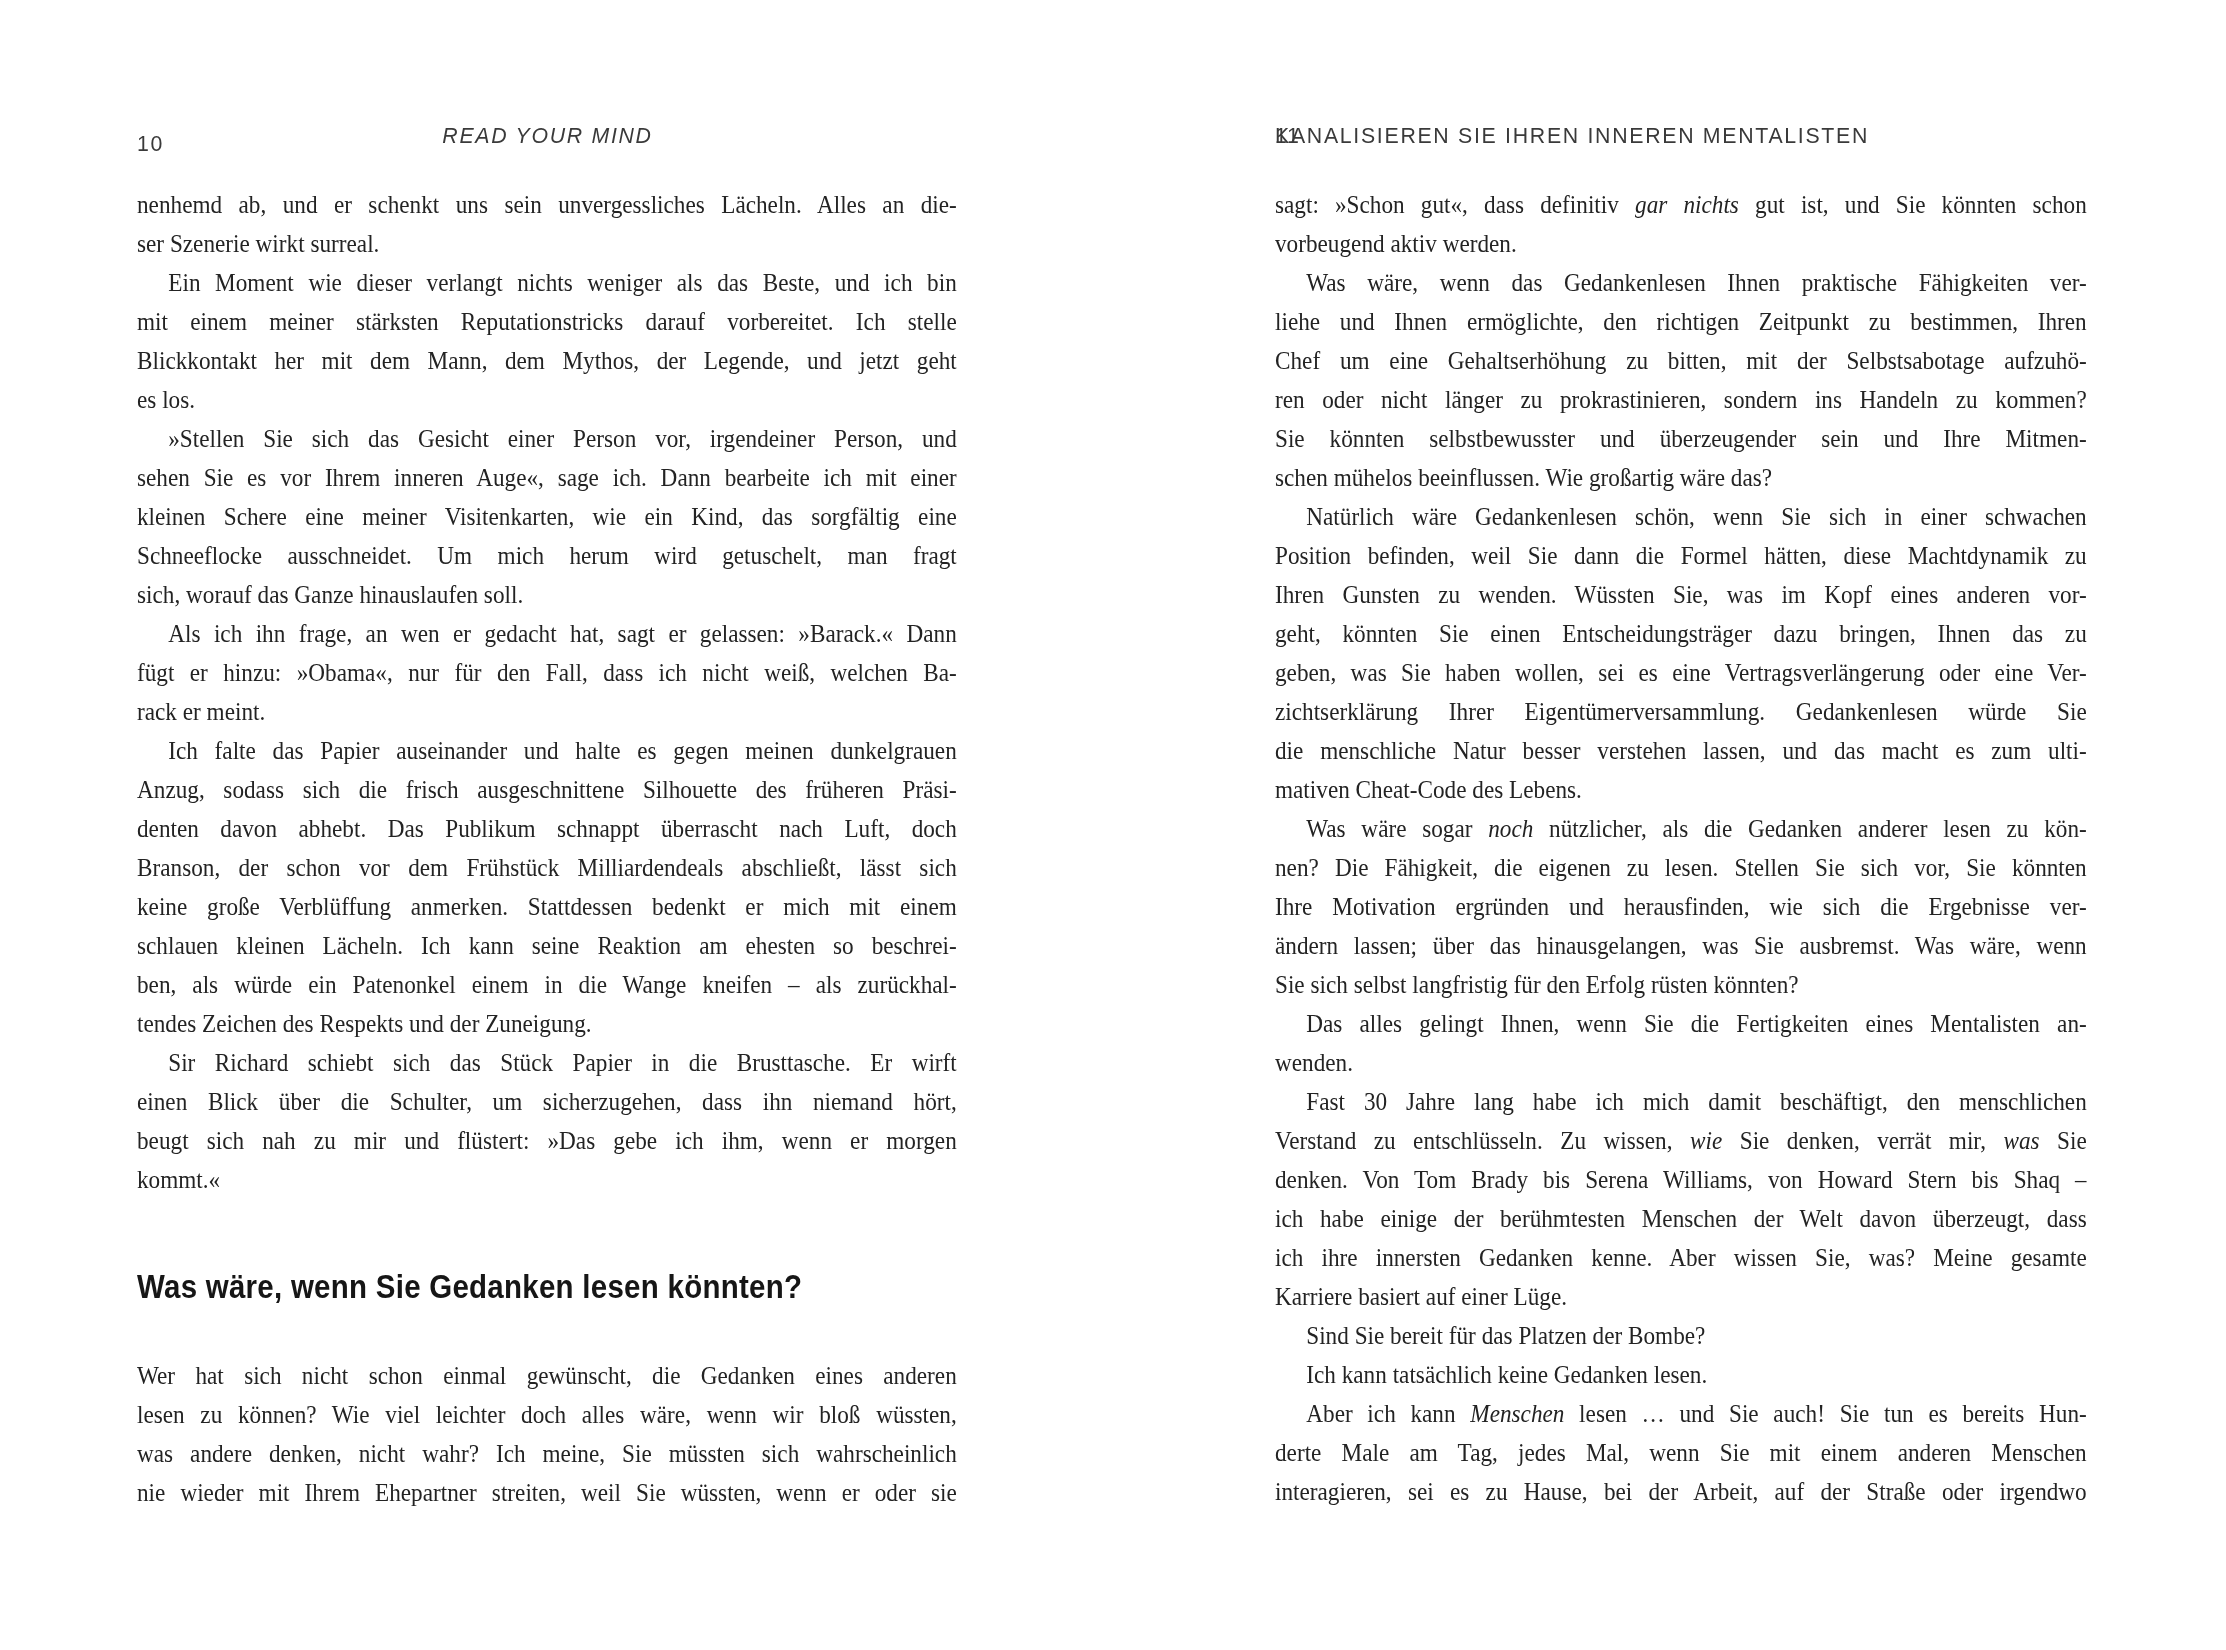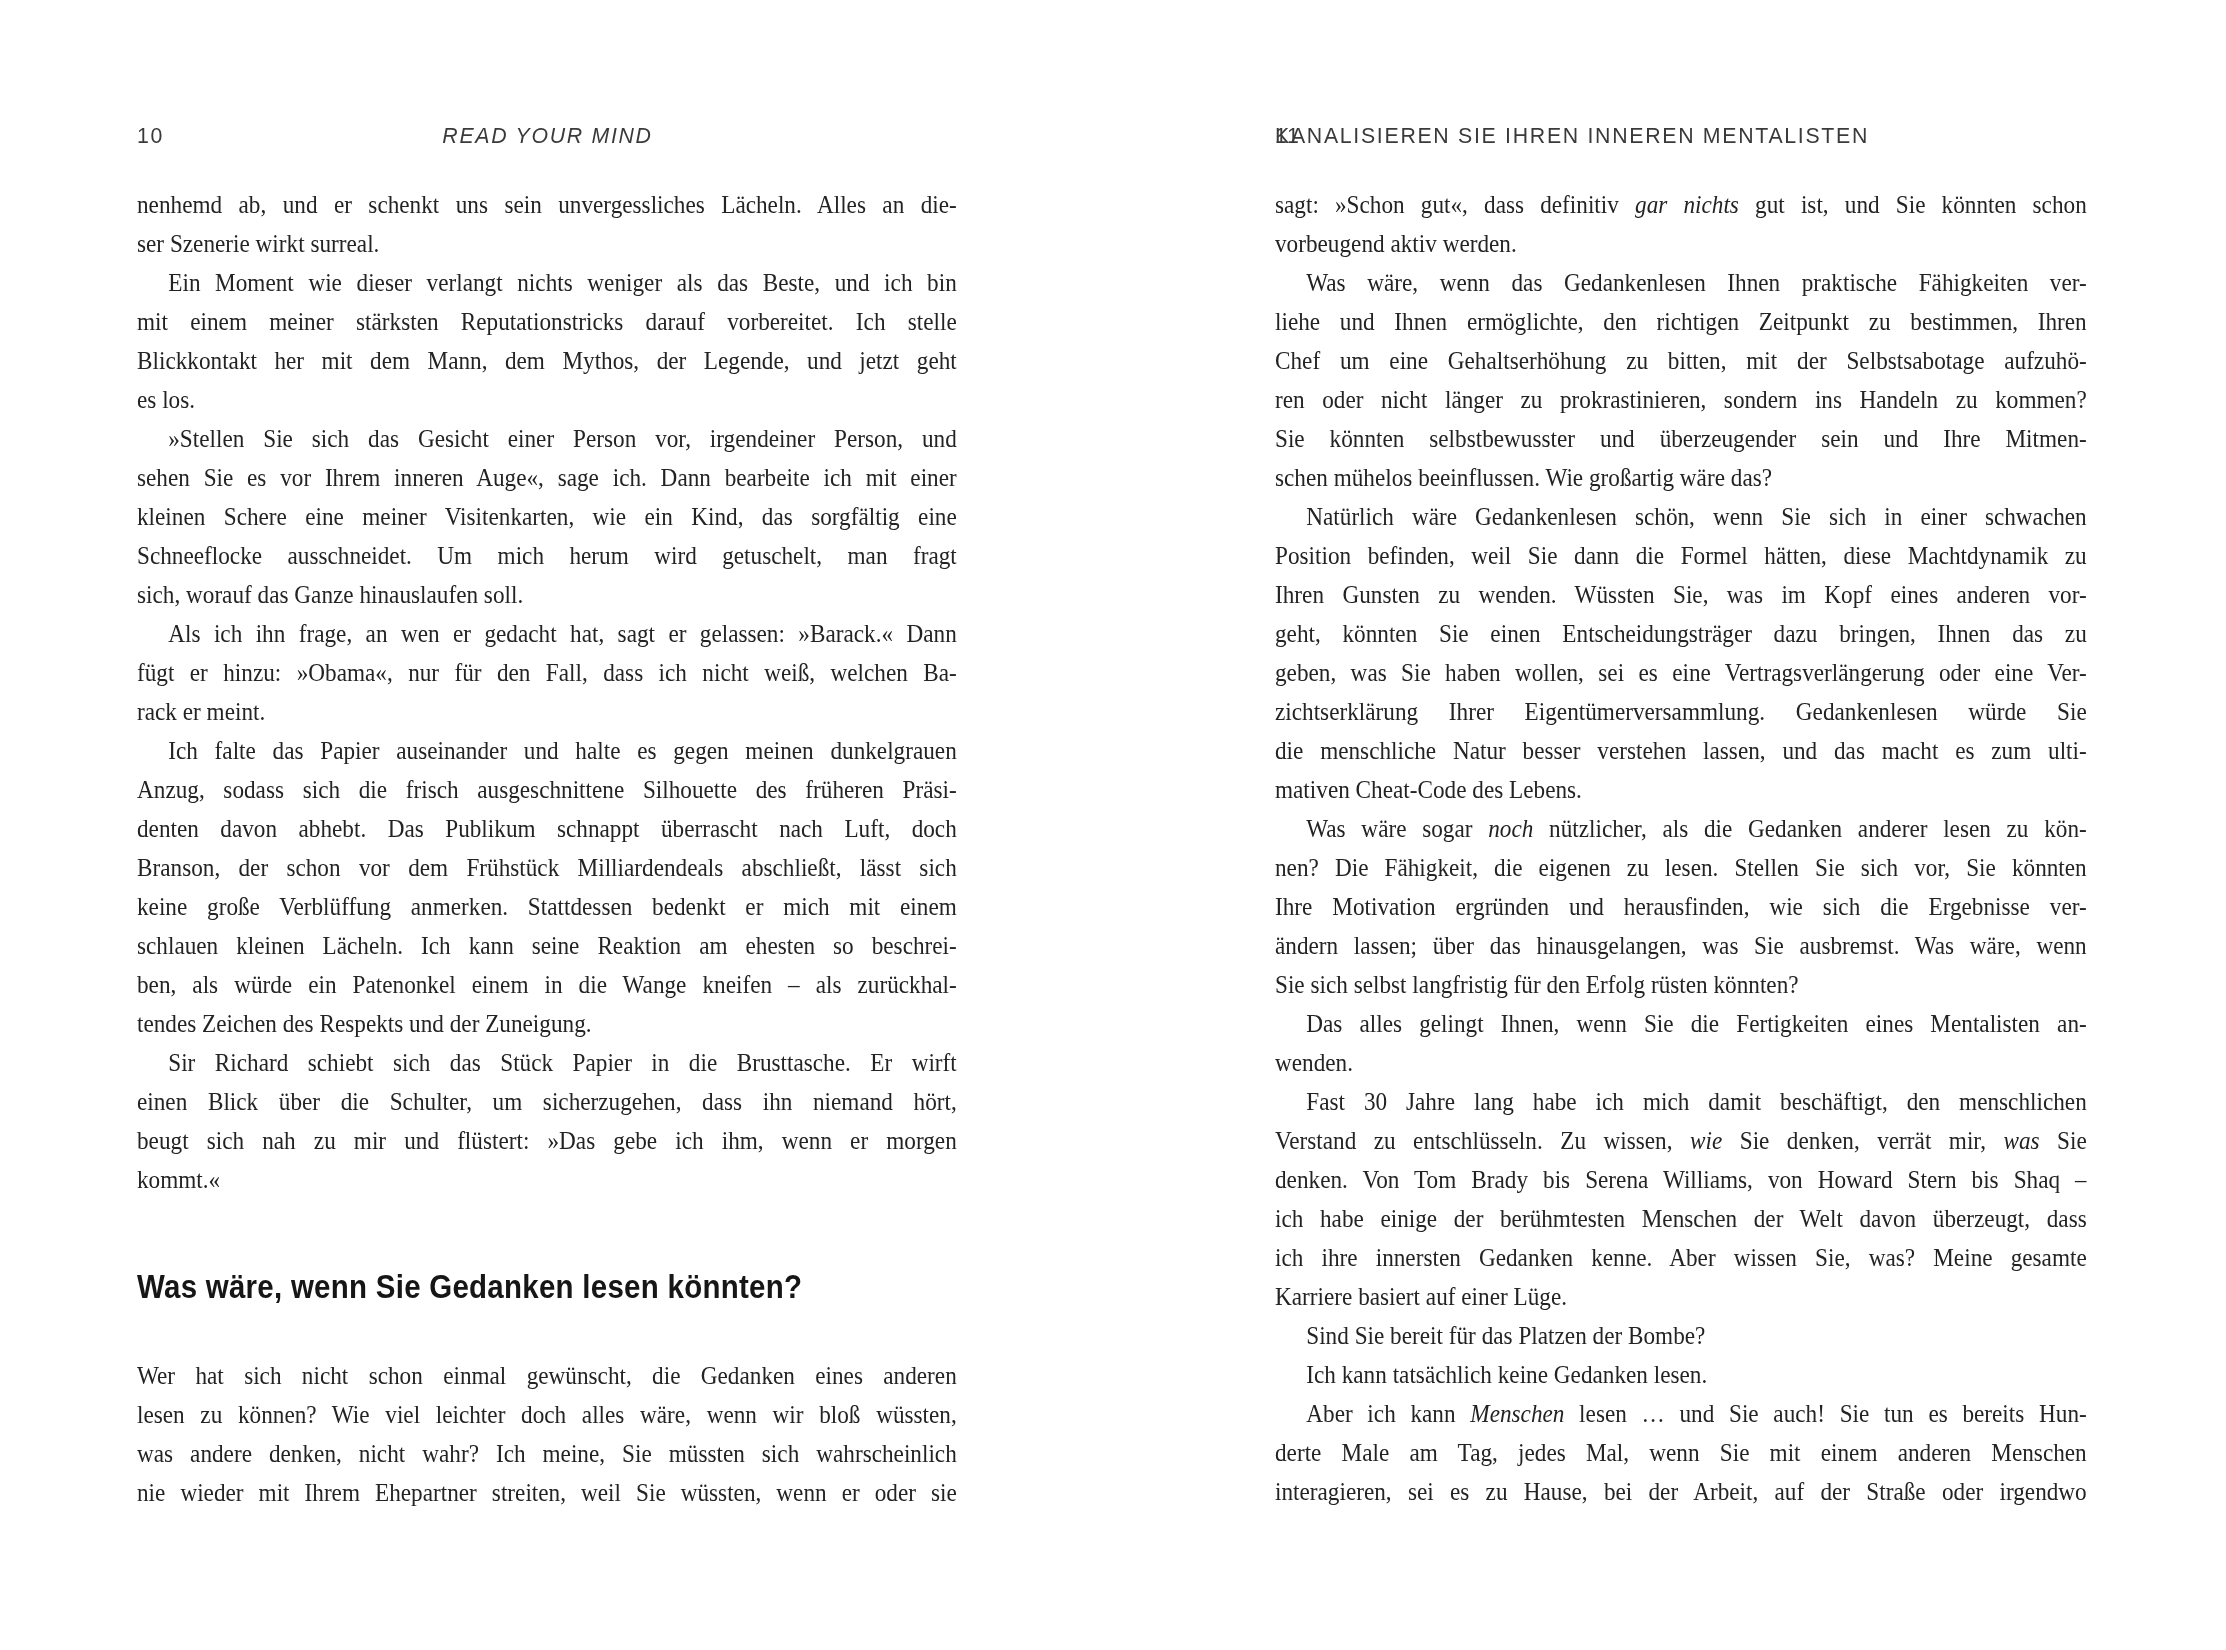--- a/index.html
+++ b/index.html
@@ -14,21 +14,21 @@
   .head {
     position: absolute;
     top: 123px;
     font-family: "Liberation Sans", sans-serif;
     font-size: 21.3px;
     line-height: 26px;
     letter-spacing: 1.7px;
     color: #3a3a3a;
     white-space: nowrap;
   }
-  #left-num  { left: 137px; }
+  #left-num  { left: 137px; margin-top: 8px; }
   #left-head { left: 137px; width: 821px; text-align: center; font-style: italic; }
   #right-head{ left: 1275px; width: 812px; text-align: left; }
   #right-num { left: 1275px; width: 812px; }
   .page-body {
     position: absolute;
     top: 185px;
     font-family: "Liberation Serif", serif;
     font-size: 26px;
     line-height: var(--lh);
     color: #232323;

